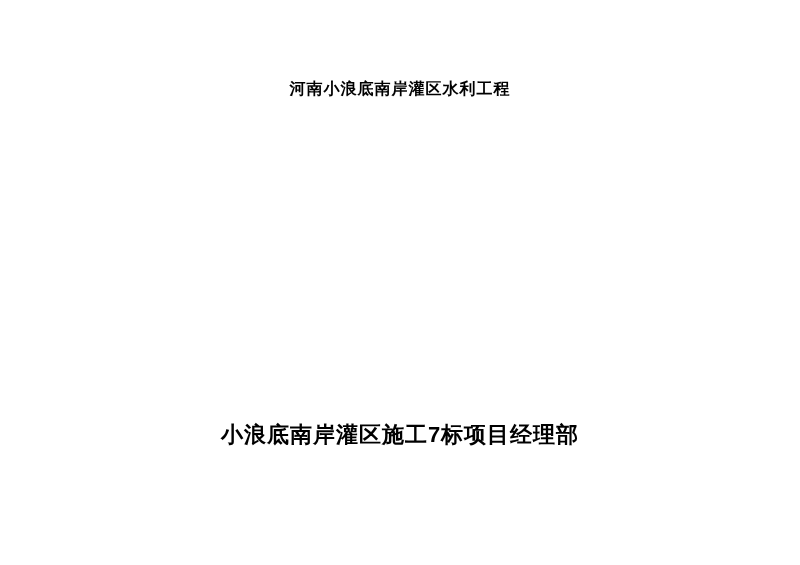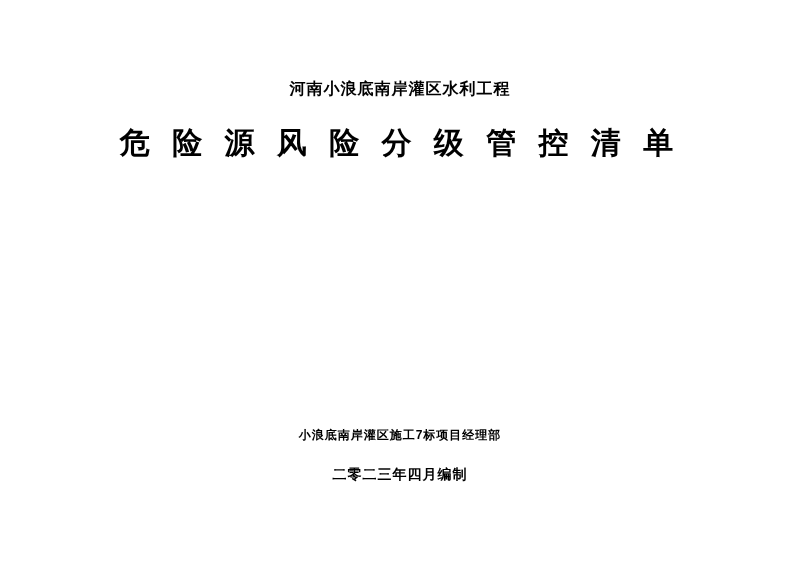--- a/index.html
+++ b/index.html
@@ -43,21 +43,21 @@
   .company-line {
     top: 383px;
     font-size: 16px;
     font-weight: bold;
     color: #000000;
     letter-spacing: 1px;
     line-height: 22px;
   }
   .department-line {
     top: 423px;
-    font-size: 12px;
+    font-size: 22px;
     font-weight: bold;
     color: #000000;
     letter-spacing: 1px;
     line-height: 24px;
   }
   .date-line {
     top: 464px;
     font-size: 14px;
     font-weight: bold;
     color: #000000;
@@ -65,20 +65,18 @@
     line-height: 20px;
   }
 </style>
 </head>
 <body>
 
 <div class="page">
 
   <div class="cover-block project-line">河南小浪底南岸灌区水利工程</div>
 
-  <div class="cover-block main-title">危 险 源 风 险 分 级 管 控 清 单</div>
 
 
   <div class="cover-block department-line">小浪底南岸灌区施工7标项目经理部</div>
 
-  <div class="cover-block date-line">二零二三年四月编制</div>
 
 </div>
 
 </body></html>

